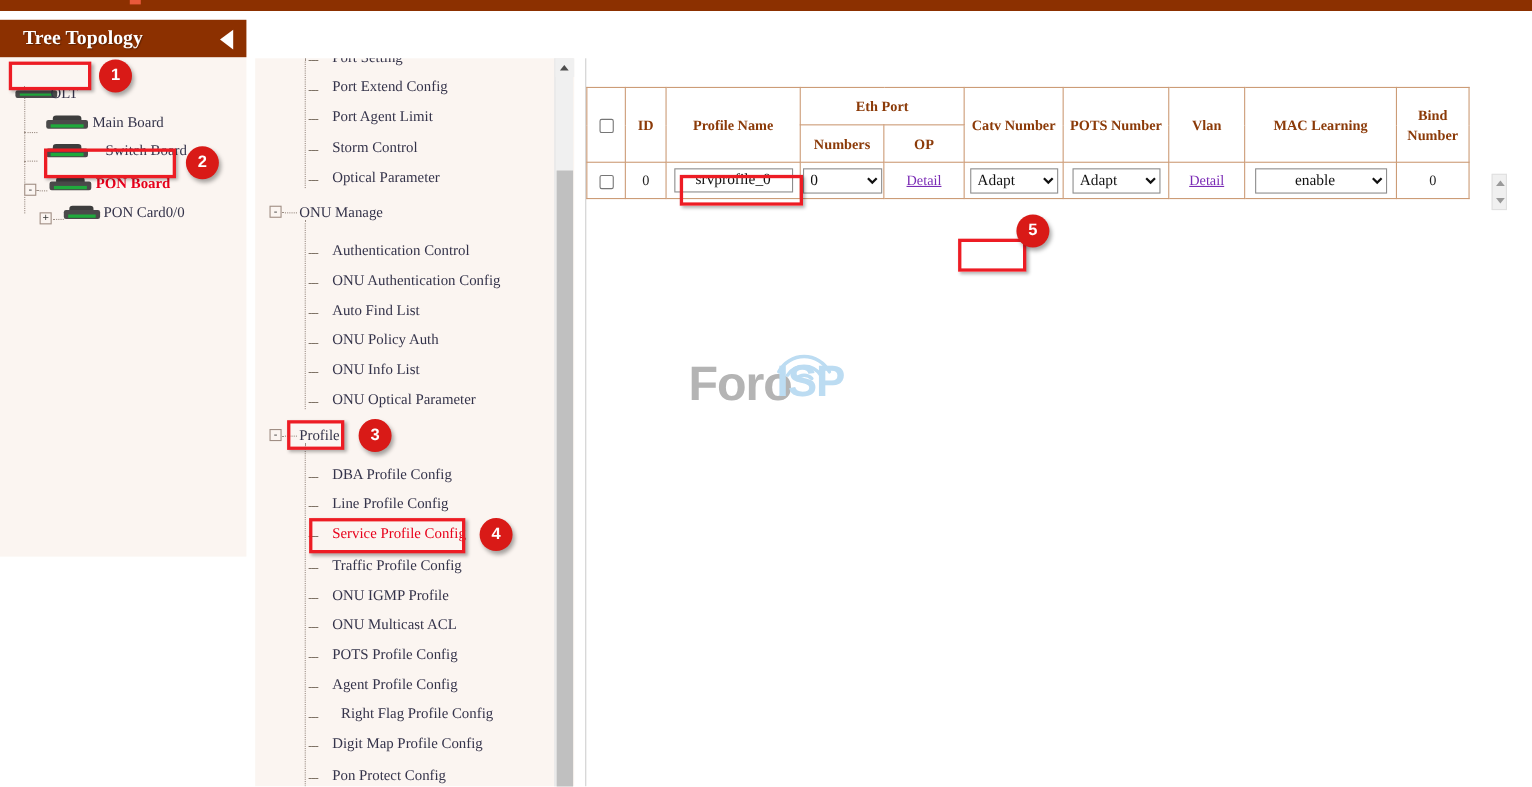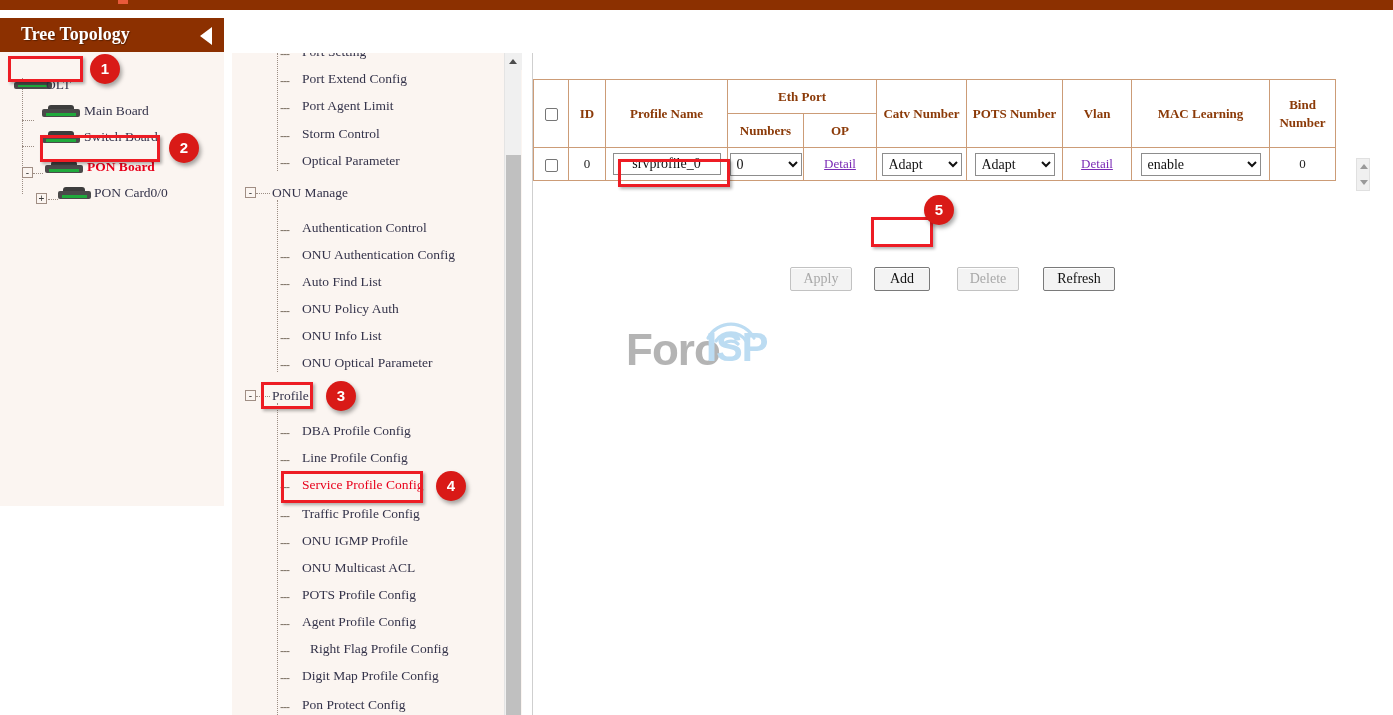--- a/index.html
+++ b/index.html
@@ -265,21 +265,21 @@
         <span class="tlabel" style="position:absolute; left:48px; top:-1px;">Main Board</span>
       </div>
 
       <div class="hline" style="left:22px; top:86px; width:12px;"></div>
       <div class="tnode" style="left:36px; top:70px;">
         <span class="devicon" style="left:6px; top:1px;">
           <span class="top"></span>
             <span class="body"></span>
             <span class="led"></span>
         </span>
-        <span class="tlabel" style="position:absolute; left:48px; top:-1px;">Switch Board</span>
+        <span class="tlabel" style="position:absolute; left:60px; top:-1px;">Switch Board</span>
       </div>
 
       <div class="hline" style="left:33px; top:113px; width:10px;"></div>
       <div class="expander" style="left:22px; top:107px;">-</div>
       <div class="tnode" style="left:43px; top:97px;">
         <span class="devicon" style="left:2px; top:4px;">
           <span class="top"></span>
             <span class="body"></span>
             <span class="led"></span>
         </span>
@@ -483,40 +483,34 @@
           </td>
           <td>
             <select class="sel" style="width:80px;">
               <option>Adapt</option>
             </select>
           </td>
           <td>
             <span class="lnk">Detail</span>
           </td>
           <td>
-            <select class="sel" style="width:120px;">
+            <select class="sel" style="width:120px;text-align:center;">
               <option>enable</option>
             </select>
           </td>
           <td>0</td>
         </tr>
       </tbody>
     </table>
 
     <div class="rowscroll" style="left:823px; top:105px;">
       <div class="up"></div>
       <div class="dn"></div>
     </div>
 
-    <div class="btnrow">
-      <button class="btn disabled" style="left:257px; top:0; width:62px;">Apply</button>
-      <button class="btn" style="left:341px; top:0; width:56px;">Add</button>
-      <button class="btn disabled" style="left:424px; top:0; width:62px;">Delete</button>
-      <button class="btn" style="left:510px; top:0; width:72px;">Refresh</button>
-    </div>
   </div>
 
   <div class="wm">
     <svg width="58" height="34" viewBox="0 0 58 34">
       <path d="M6 26 A26 26 0 0 1 52 26" fill="none" stroke="#bcdcf2" stroke-width="3.2" stroke-linecap="round"></path>
       <path d="M14 29 A18 18 0 0 1 44 29" fill="none" stroke="#bcdcf2" stroke-width="3.2" stroke-linecap="round"></path>
       <path d="M22 32 A10 10 0 0 1 36 32" fill="none" stroke="#bcdcf2" stroke-width="3.2" stroke-linecap="round"></path>
     </svg>
     <span class="foro">Foro</span>
     <span class="isp">ISP</span>

